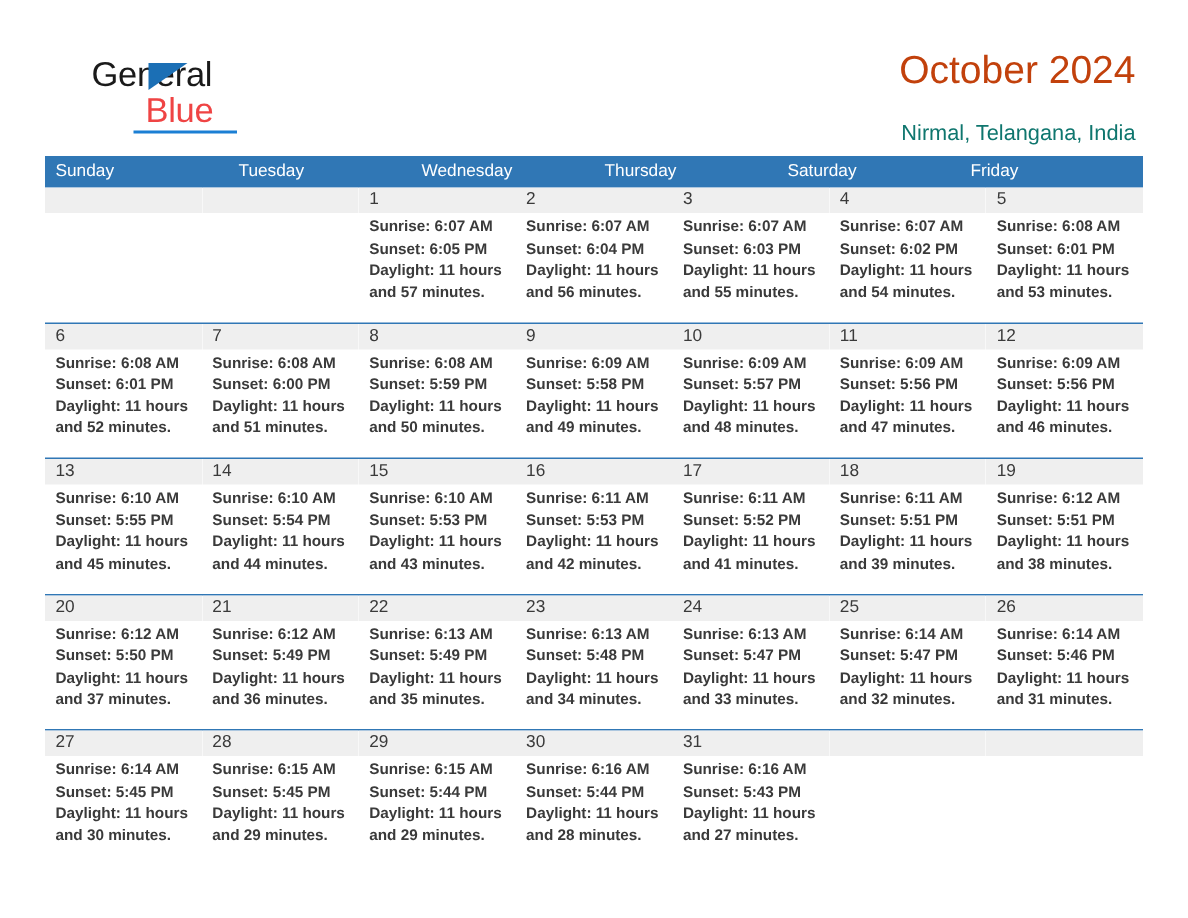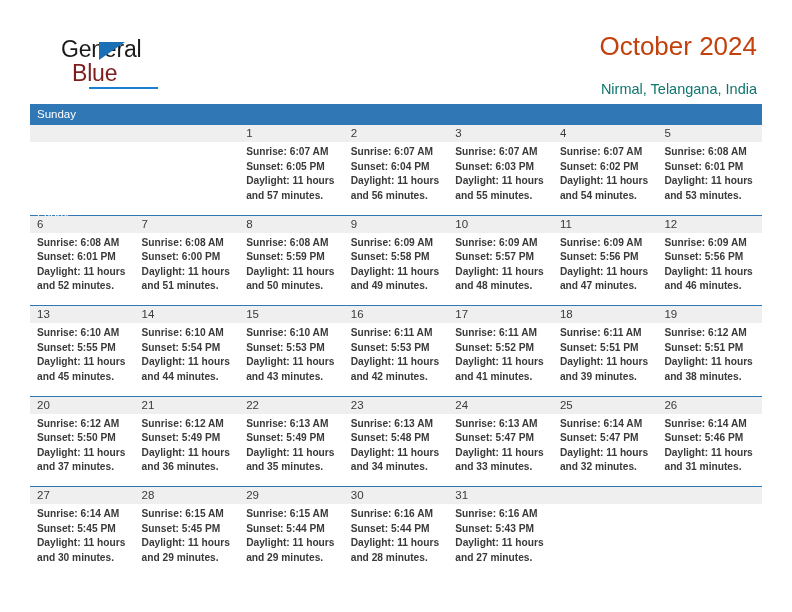--- a/index.html
+++ b/index.html
@@ -50,25 +50,25 @@
     position: absolute;
     left: 66px;
     top: 6px;
     width: 0;
     height: 0;
     border-left: 26px solid #1b6fb5;
     border-bottom: 18px solid transparent;
   }
   .logo-blue {
     position: absolute;
-    left: 39px;
+    left: 64px;
     top: 24px;
     font-size: 23px;
     letter-spacing: -0.2px;
-    color: #7f1d1d;
+    color: #ef4444;
     font-family: "Liberation Sans", sans-serif;
   }
   .logo-underline {
     position: absolute;
     left: 56px;
     top: 51px;
     width: 69px;
     height: 2px;
     background: #1b7fd4;
   }
@@ -98,21 +98,20 @@
     position: absolute;
     left: 30px;
     top: 104px;
     width: 732px;
   }
   .weekday-row {
     display: flex;
     width: 732px;
     height: 20px;
     background: #3077b5;
-    flex-direction: column;
   }
   .weekday {
     flex: 1 1 0;
     color: #ffffff;
     font-size: 11.5px;
     line-height: 20px;
     padding-left: 7px;
     box-sizing: border-box;
     white-space: nowrap;
   }

